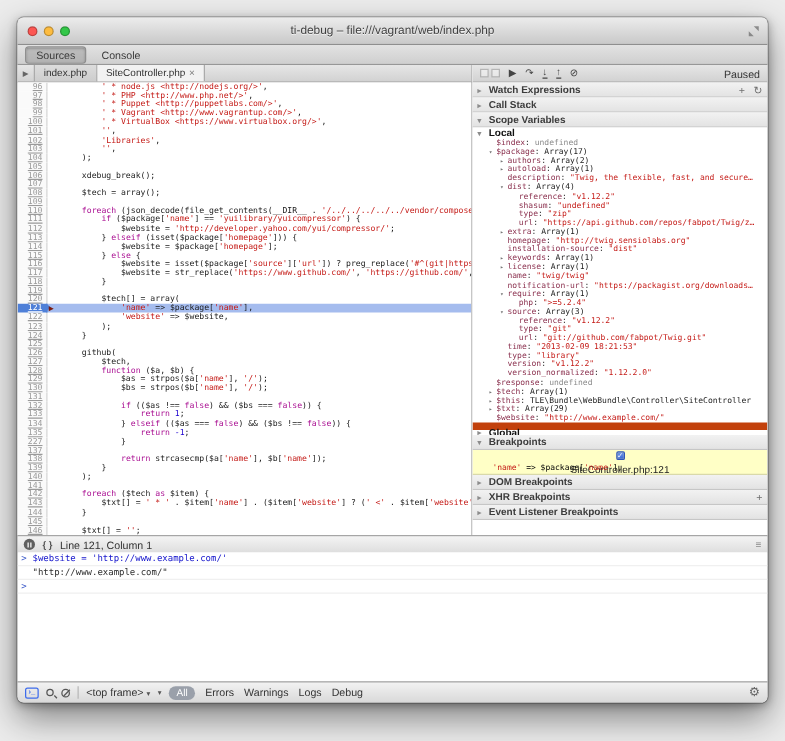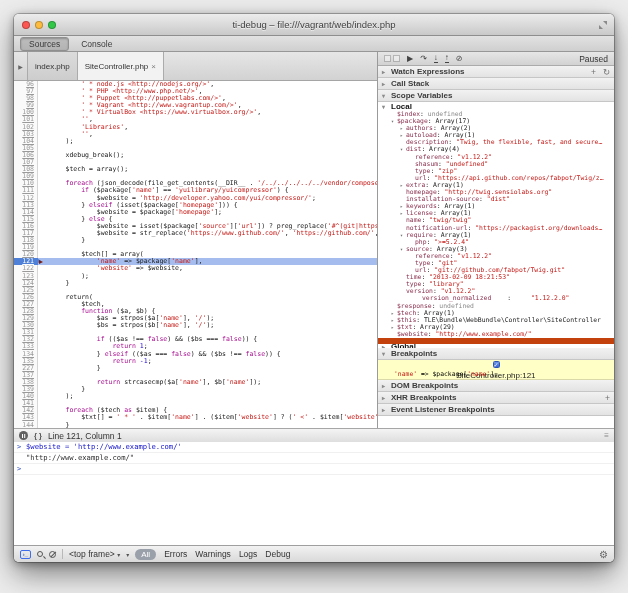--- a/index.html
+++ b/index.html
@@ -16,21 +16,21 @@
   .fs-icon{position:absolute;right:7px;top:7px;width:8px;height:8px;opacity:.75;}
   .fs-icon::before{content:"";position:absolute;top:0;right:0;border-top:4px solid #6f6f6f;border-left:4px solid transparent;}
   .fs-icon::after{content:"";position:absolute;bottom:0;left:0;border-bottom:4px solid #6f6f6f;border-right:4px solid transparent;}
   
   .main-tabs{height:16px;background:linear-gradient(#e2e2e2,#cfcfcf);border-bottom:1px solid #979797;display:flex;align-items:center;padding:0 6px;gap:4px;}
   .main-tab{font-size:8.5px;color:#3a3a3a;padding:1px 8px;border-radius:3px;}
   .main-tab.active{background:linear-gradient(#bdbdbd,#b3b3b3);border:1px solid #8f8f8f;box-shadow:inset 0 1px 2px rgba(0,0,0,.25);}
   
   .content{display:flex;height:376px;}
   .editor-col{width:364px;border-right:1px solid #9a9a9a;display:flex;flex-direction:column;background:#fff;}
-  .file-tabs{height:29px;background:linear-gradient(#e6e6e6,#d2d2d2);border-bottom:1px solid #a5a5a5;display:flex;align-items:stretch;font-size:8px;color:#333;}
+  .file-tabs{height:14px;background:linear-gradient(#e6e6e6,#d2d2d2);border-bottom:1px solid #a5a5a5;display:flex;align-items:stretch;font-size:8px;color:#333;}
   .nav-btn{width:14px;border-right:1px solid #ababab;display:flex;align-items:center;justify-content:center;color:#666;font-size:6px;}
   .ftab{display:flex;align-items:center;gap:3px;padding:0 7px;border-right:1px solid #ababab;background:linear-gradient(#dcdcdc,#cdcdcd);}
   .ftab.active{background:#f2f2f2;}
   .ftab .close{color:#7e7e7e;font-size:8px;}
   .code-area{flex:1;overflow:hidden;background:#fff;font-family:"DejaVu Sans Mono",monospace;font-size:6.5px;line-height:7.1px;}
   .code-row{display:flex;height:7.1px;white-space:pre;}
   .gutter-cell{width:24px;flex:none;text-align:right;padding-right:3px;color:#9a9a9a;background:#fafafa;border-right:1px solid #d6d6d6;position:relative;text-decoration:underline;}
   .code-cell{flex:1;overflow:hidden;padding-left:4px;color:#1a1a1a;}
   .code-row.current .code-cell{background:#a5bcee;}
   .gutter-cell.bp{background:#4f80d8;color:#fff;border-right-color:#4f80d8;z-index:2;}
@@ -143,21 +143,21 @@
           <div class="code-row"><span class="gutter-cell">116</span><span class="code-cell">              $website = isset($package[<span class="tk-str">'source'</span>][<span class="tk-str">'url'</span>]) ? preg_replace(<span class="tk-str">'#^(git|https?)://#'</span>, , $package[][]) : ;</span></div>
           <div class="code-row"><span class="gutter-cell">117</span><span class="code-cell">              $website = str_replace(<span class="tk-str">'https://www.github.com/'</span>, <span class="tk-str">'https://github.com/'</span>, $website);</span></div>
           <div class="code-row"><span class="gutter-cell">118</span><span class="code-cell">          }</span></div>
           <div class="code-row"><span class="gutter-cell">119</span><span class="code-cell"></span></div>
           <div class="code-row"><span class="gutter-cell">120</span><span class="code-cell">          $tech[] = array(</span></div>
           <div class="code-row current"><span class="gutter-cell bp">121</span><span class="code-cell">              <span class="tk-str">'name'</span> =&gt; $package[<span class="tk-str">'name'</span>],</span></div>
           <div class="code-row"><span class="gutter-cell">122</span><span class="code-cell">              <span class="tk-str">'website'</span> =&gt; $website,</span></div>
           <div class="code-row"><span class="gutter-cell">123</span><span class="code-cell">          );</span></div>
           <div class="code-row"><span class="gutter-cell">124</span><span class="code-cell">      }</span></div>
           <div class="code-row"><span class="gutter-cell">125</span><span class="code-cell"></span></div>
-          <div class="code-row"><span class="gutter-cell">126</span><span class="code-cell">      return(</span></div>
+          <div class="code-row"><span class="gutter-cell">126</span><span class="code-cell">      github(</span></div>
           <div class="code-row"><span class="gutter-cell">127</span><span class="code-cell">          $tech,</span></div>
           <div class="code-row"><span class="gutter-cell">128</span><span class="code-cell">          <span class="tk-kw">function</span> ($a, $b) {</span></div>
           <div class="code-row"><span class="gutter-cell">129</span><span class="code-cell">              $as = strpos($a[<span class="tk-str">'name'</span>], <span class="tk-str">'/'</span>);</span></div>
           <div class="code-row"><span class="gutter-cell">130</span><span class="code-cell">              $bs = strpos($b[<span class="tk-str">'name'</span>], <span class="tk-str">'/'</span>);</span></div>
           <div class="code-row"><span class="gutter-cell">131</span><span class="code-cell"></span></div>
           <div class="code-row"><span class="gutter-cell">132</span><span class="code-cell">              <span class="tk-kw">if</span> (($as !== <span class="tk-kw">false</span>) &amp;&amp; ($bs === <span class="tk-kw">false</span>)) {</span></div>
           <div class="code-row"><span class="gutter-cell">133</span><span class="code-cell">                  <span class="tk-kw">return</span> <span class="tk-num">1</span>;</span></div>
           <div class="code-row"><span class="gutter-cell">134</span><span class="code-cell">              } <span class="tk-kw">elseif</span> (($as === <span class="tk-kw">false</span>) &amp;&amp; ($bs !== <span class="tk-kw">false</span>)) {</span></div>
           <div class="code-row"><span class="gutter-cell">135</span><span class="code-cell">                  <span class="tk-kw">return</span> <span class="tk-num">-1</span>;</span></div>
           <div class="code-row"><span class="gutter-cell">227</span><span class="code-cell">              }</span></div>
@@ -229,21 +229,21 @@
           <div class="scope-entry" style="padding-left: 22px;"><span class="tri2"> </span><span class="sv-name">notification-url</span><span class="sv-sep">: </span><span class="sv-val sv-s">"https://packagist.org/downloads…</span></div>
           <div class="scope-entry" style="padding-left: 22px;"><span class="tri2">▾</span><span class="sv-name">require</span><span class="sv-sep">: </span><span class="sv-val sv-o">Array(1)</span></div>
           <div class="scope-entry" style="padding-left: 31px;"><span class="tri2"> </span><span class="sv-name">php</span><span class="sv-sep">: </span><span class="sv-val sv-s">"&gt;=5.2.4"</span></div>
           <div class="scope-entry" style="padding-left: 22px;"><span class="tri2">▾</span><span class="sv-name">source</span><span class="sv-sep">: </span><span class="sv-val sv-o">Array(3)</span></div>
           <div class="scope-entry" style="padding-left: 31px;"><span class="tri2"> </span><span class="sv-name">reference</span><span class="sv-sep">: </span><span class="sv-val sv-s">"v1.12.2"</span></div>
           <div class="scope-entry" style="padding-left: 31px;"><span class="tri2"> </span><span class="sv-name">type</span><span class="sv-sep">: </span><span class="sv-val sv-s">"git"</span></div>
           <div class="scope-entry" style="padding-left: 31px;"><span class="tri2"> </span><span class="sv-name">url</span><span class="sv-sep">: </span><span class="sv-val sv-s">"git://github.com/fabpot/Twig.git"</span></div>
           <div class="scope-entry" style="padding-left: 22px;"><span class="tri2"> </span><span class="sv-name">time</span><span class="sv-sep">: </span><span class="sv-val sv-s">"2013-02-09 18:21:53"</span></div>
           <div class="scope-entry" style="padding-left: 22px;"><span class="tri2"> </span><span class="sv-name">type</span><span class="sv-sep">: </span><span class="sv-val sv-s">"library"</span></div>
           <div class="scope-entry" style="padding-left: 22px;"><span class="tri2"> </span><span class="sv-name">version</span><span class="sv-sep">: </span><span class="sv-val sv-s">"v1.12.2"</span></div>
-          <div class="scope-entry" style="padding-left: 22px; gap: 16px;"><span class="tri2"> </span><span class="sv-name">version_normalized</span><span class="sv-sep">: </span><span class="sv-val sv-s">"1.12.2.0"</span></div>
+          <div class="scope-entry" style="padding-left: 22px;"><span class="tri2"> </span><span class="sv-name">version_normalized</span><span class="sv-sep">: </span><span class="sv-val sv-s">"1.12.2.0"</span></div>
           <div class="scope-entry" style="padding-left: 13px;"><span class="tri2"> </span><span class="sv-name">$response</span><span class="sv-sep">: </span><span class="sv-val sv-u">undefined</span></div>
           <div class="scope-entry" style="padding-left: 13px;"><span class="tri2">▸</span><span class="sv-name">$tech</span><span class="sv-sep">: </span><span class="sv-val sv-o">Array(1)</span></div>
           <div class="scope-entry" style="padding-left: 13px;"><span class="tri2">▸</span><span class="sv-name">$this</span><span class="sv-sep">: </span><span class="sv-val sv-o">TLE\Bundle\WebBundle\Controller\SiteController</span></div>
           <div class="scope-entry" style="padding-left: 13px;"><span class="tri2">▸</span><span class="sv-name">$txt</span><span class="sv-sep">: </span><span class="sv-val sv-o">Array(29)</span></div>
           <div class="scope-entry" style="padding-left: 13px;"><span class="tri2"> </span><span class="sv-name">$website</span><span class="sv-sep">: </span><span class="sv-val sv-s">"http://www.example.com/"</span></div>
         </div>
       <div class="scope-sub global">
         <span class="tri">▸</span>
         <span>Global</span>
       </div>

